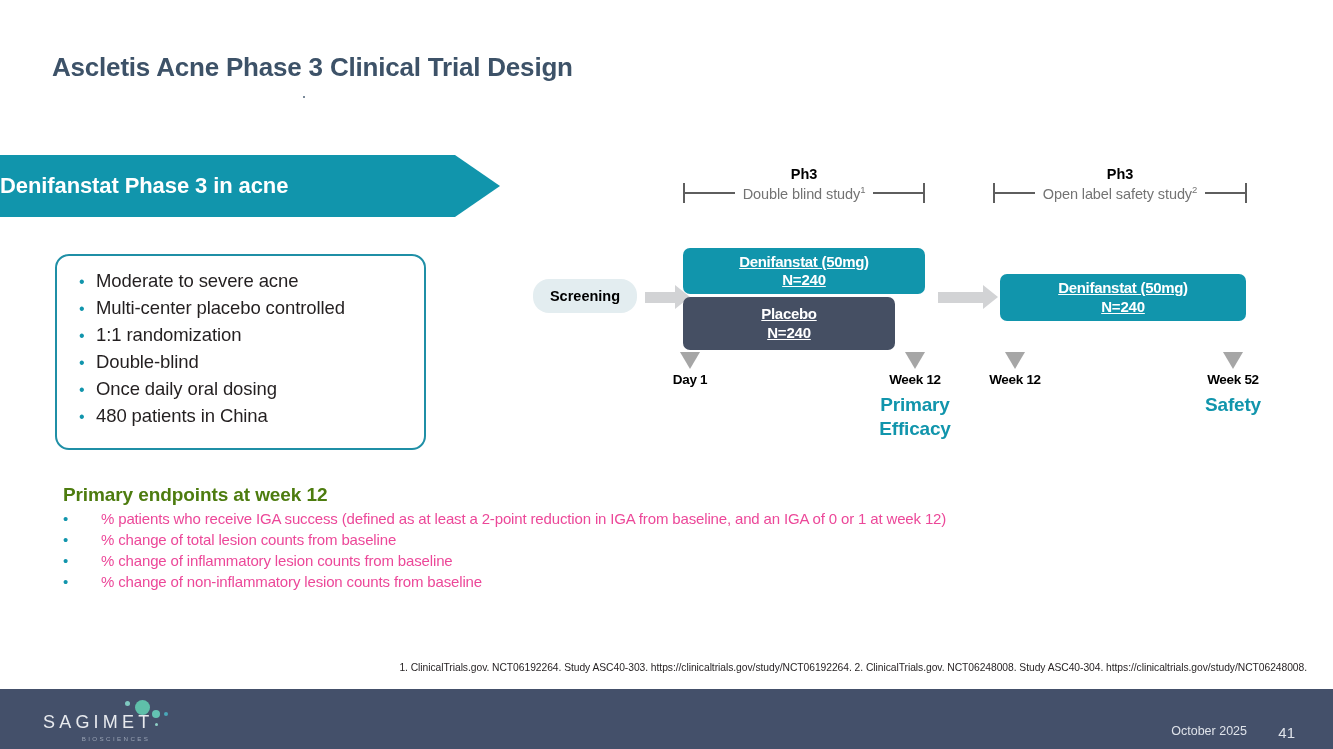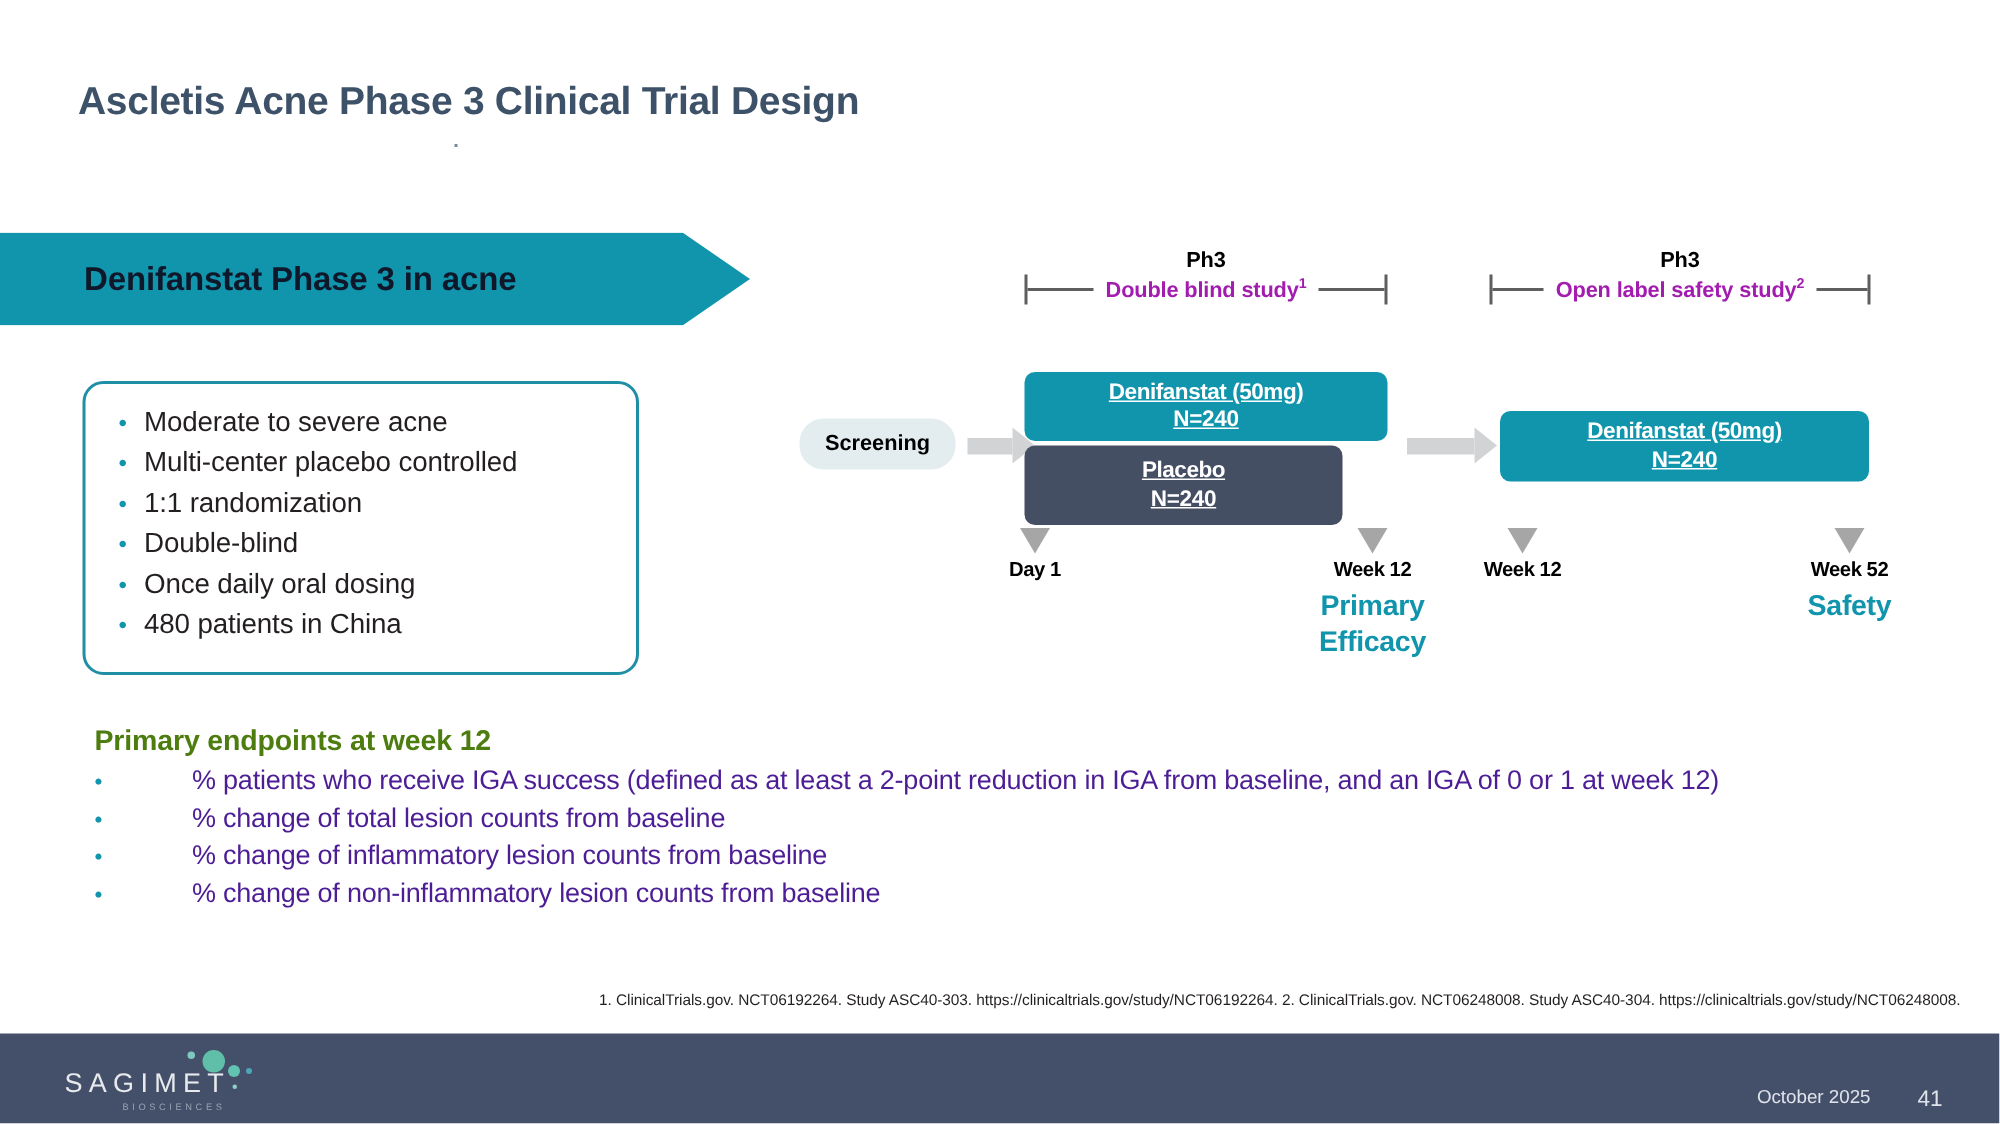--- a/index.html
+++ b/index.html
@@ -24,22 +24,22 @@
 
   
   .banner{
     position:absolute; left:0px; top:155px;
     width:500px; height:62px;
     background:#1195ac;
     clip-path: polygon(0 0, 455px 0, 500px 31px, 455px 100%, 0 100%);
     display:flex; align-items:center;
   }
   .banner-label{
-    color:#0f172a; font-size:22px; font-weight:bold;
-    margin-left:56px; letter-spacing:-0.1px;
+    color:#ffffff; font-size:22px; font-weight:bold;
+    letter-spacing:-0.1px;
   }
 
   
   .bullet-box{
     position:absolute; left:55px; top:254px;
     width:371px; height:196px;
     border:2.5px solid #1f8fa6; border-radius:14px;
     background:#ffffff;
     padding:14px 0 0 22px;
   }
@@ -55,21 +55,21 @@
   .ph-title{
     text-align:center; font-size:14.5px; font-weight:bold; color:#000;
     letter-spacing:-0.1px;
   }
   .bracket-row{
     display:flex; align-items:center; margin-top:1px;
   }
   .b-tick{ width:1.6px; height:20px; background:#5e5e5e; flex:0 0 1.6px; }
   .b-line{ height:1.6px; background:#5e5e5e; flex:1 1 auto; }
   .b-label{
-    font-size:14.5px; font-weight:bold; color:#a21caf;
+    font-size:14.5px; font-weight:normal; color:#737373;
     padding:0 8px; white-space:nowrap; letter-spacing:-0.1px;
   }
   .b-label sup{ font-size:9.5px; }
 
   
   .screening-box{
     position:absolute; left:533px; top:279px;
     width:104px; height:34px;
     background:#e3edf0; border-radius:16px;
     display:flex; align-items:center; justify-content:center;
@@ -120,21 +120,21 @@
   }
 
   
   .endpoints{ position:absolute; left:63px; top:484px; width:1240px; }
   .ep-head{
     font-size:19px; font-weight:bold; color:#4d7c0f;
     margin-bottom:4px; letter-spacing:-0.1px;
   }
   .ep-row{ display:flex; align-items:baseline; margin-bottom:4px; }
   .ep-dot{ color:#1195ac; font-size:15px; width:38px; flex:0 0 38px; }
-  .ep-text{ font-size:18px; color:#4c1d95; letter-spacing:-0.15px;margin-left:27px; }
+  .ep-text{ font-size:15px; color:#ec4899; letter-spacing:-0.15px; }
 
   .footnote{
     position:absolute; left:57px; top:662px; width:1250px;
     font-size:10.3px; color:#231f20; letter-spacing:-0.05px;text-align:right;
   }
 
   
   .footer{
     position:absolute; left:0; top:689px; width:1333px; height:60px;
     background:#44506a;

